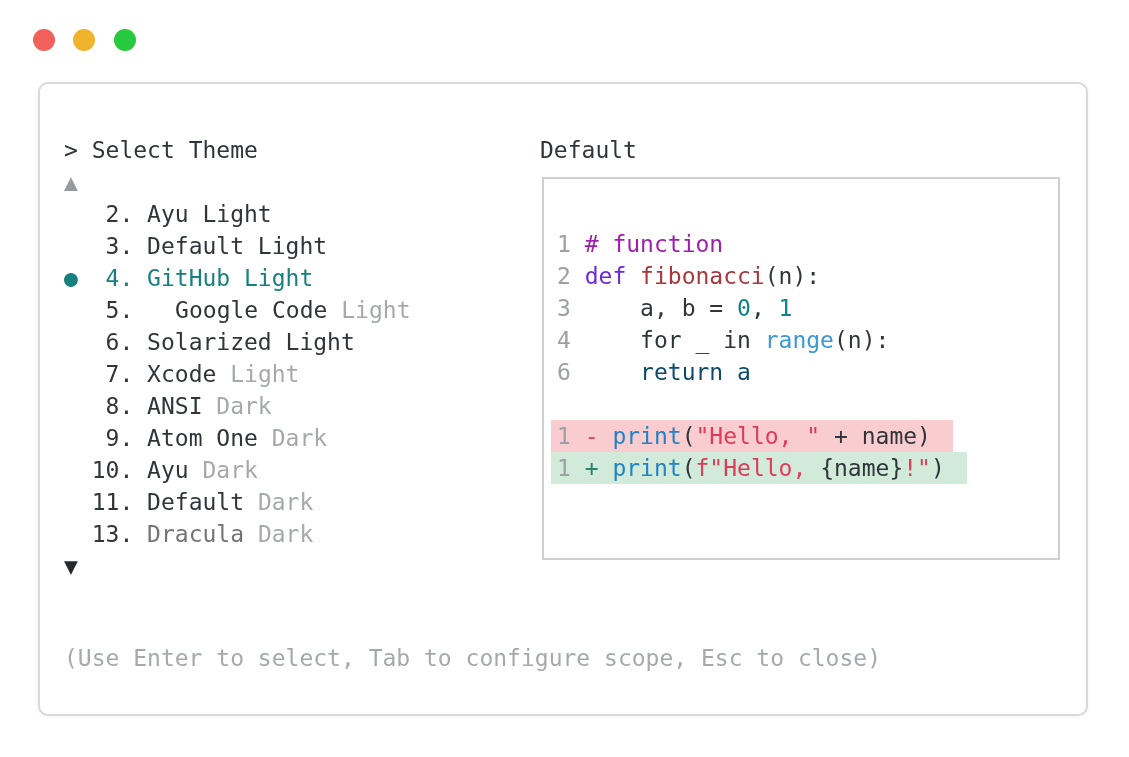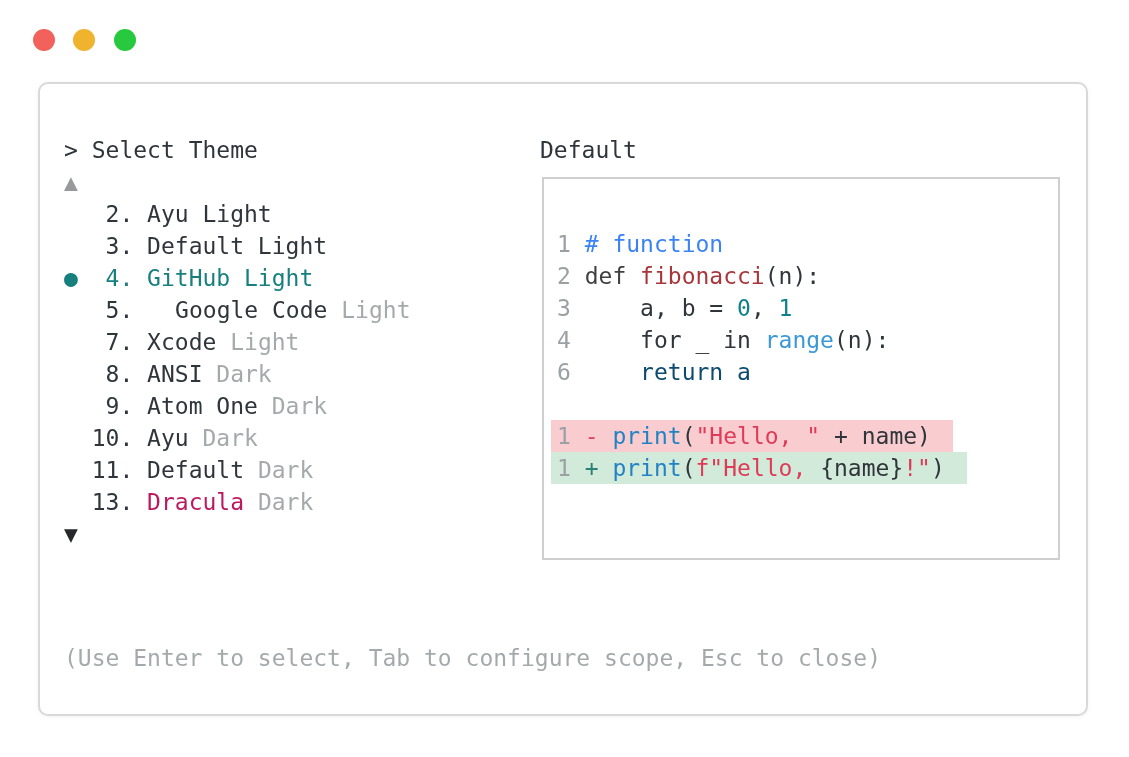--- a/index.html
+++ b/index.html
@@ -49,36 +49,37 @@
 
   <div class="mono header"><span>&gt; </span><span>Select Theme</span></div>
 
   <div class="list">
     <div class="mono scrollup">▲</div>
     <div>
         <div class="mono trow"><span style="color: rgb(23, 128, 126);">  </span><span style="color: rgb(47, 53, 59);"> 2. </span><span style="color: rgb(47, 53, 59);">Ayu Light</span></div>
         <div class="mono trow"><span style="color: rgb(23, 128, 126);">  </span><span style="color: rgb(47, 53, 59);"> 3. </span><span style="color: rgb(47, 53, 59);">Default Light</span></div>
         <div class="mono trow"><span style="color: rgb(23, 128, 126);">● </span><span style="color: rgb(23, 128, 126);"> 4. </span><span style="color: rgb(23, 128, 126);">GitHub Light</span></div>
         <div class="mono trow"><span style="color: rgb(23, 128, 126);">  </span><span style="color: rgb(47, 53, 59);"> 5. </span><span style="color: rgb(47, 53, 59); margin-left: 28px;">Google Code</span><span style="color: rgb(166, 169, 172);"> Light</span></div>
+        <div class="mono trow"><span style="color: rgb(23, 128, 126);">  </span><span style="color: rgb(47, 53, 59);"> 6. </span><span style="color: rgb(47, 53, 59);">Solarized Light</span></div>
         <div class="mono trow"><span style="color: rgb(23, 128, 126);">  </span><span style="color: rgb(47, 53, 59);"> 7. </span><span style="color: rgb(47, 53, 59);">Xcode</span><span style="color: rgb(166, 169, 172);"> Light</span></div>
         <div class="mono trow"><span style="color: rgb(23, 128, 126);">  </span><span style="color: rgb(47, 53, 59);"> 8. </span><span style="color: rgb(47, 53, 59);">ANSI</span><span style="color: rgb(166, 169, 172);"> Dark</span></div>
         <div class="mono trow"><span style="color: rgb(23, 128, 126);">  </span><span style="color: rgb(47, 53, 59);"> 9. </span><span style="color: rgb(47, 53, 59);">Atom One</span><span style="color: rgb(166, 169, 172);"> Dark</span></div>
         <div class="mono trow"><span style="color: rgb(23, 128, 126);">  </span><span style="color: rgb(47, 53, 59);">10. </span><span style="color: rgb(47, 53, 59);">Ayu</span><span style="color: rgb(166, 169, 172);"> Dark</span></div>
         <div class="mono trow"><span style="color: rgb(23, 128, 126);">  </span><span style="color: rgb(47, 53, 59);">11. </span><span style="color: rgb(47, 53, 59);">Default</span><span style="color: rgb(166, 169, 172);"> Dark</span></div>
-        <div class="mono trow"><span style="color: rgb(23, 128, 126);">  </span><span style="color: rgb(47, 53, 59);">13. </span><span style="color: #be185d;">Dracula</span><span style="color: rgb(166, 169, 172);"> Dark</span></div>
+        <div class="mono trow"><span style="color: rgb(23, 128, 126);">  </span><span style="color: rgb(47, 53, 59);">13. </span><span style="color: #737373;">Dracula</span><span style="color: rgb(166, 169, 172);"> Dark</span></div>
       </div>
     <div class="mono scrolldown">▼</div>
   </div>
 
   <div class="mono preview-label">Default</div>
 
   <div class="preview-box">
     <div class="code">
-        <div class="mono"><span style="color: rgb(155, 160, 165);">1 </span><span style="color: #3b82f6;"># function</span></div>
-        <div class="mono"><span style="color: rgb(155, 160, 165);">2 </span><span style="color: #404040; margin-top: 48px;">def </span><span style="color: rgb(168, 54, 58); text-align: center;">fibonacci</span><span style="color: rgb(47, 53, 59);">(n):</span></div>
+        <div class="mono"><span style="color: rgb(155, 160, 165);">1 </span><span style="color: #a21caf;"># function</span></div>
+        <div class="mono"><span style="color: rgb(155, 160, 165);">2 </span><span style="color: #6d28d9; margin-top: 48px;">def </span><span style="color: rgb(168, 54, 58); text-align: center;">fibonacci</span><span style="color: rgb(47, 53, 59);">(n):</span></div>
         <div class="mono"><span style="color: rgb(155, 160, 165);">3 </span><span style="color: rgb(47, 53, 59);">    a, b = </span><span style="color: rgb(15, 128, 141);">0</span><span style="color: rgb(47, 53, 59);">, </span><span style="color: rgb(15, 128, 141);">1</span></div>
         <div class="mono"><span style="color: rgb(155, 160, 165);">4 </span><span style="color: rgb(47, 53, 59);">    for _ in </span><span style="color: rgb(59, 152, 214);">range</span><span style="color: rgb(47, 53, 59);">(n):</span></div>
         <div class="mono"><span style="color: rgb(155, 160, 165);">6 </span><span style="color: #0c4a6e;">    return a</span></div>
         <div class="mono"> </div>
         <div class="mono"><span class="diffbg" style="background: rgb(249, 204, 208);"><span style="color: rgb(155, 160, 165);">1 </span><span style="color: rgb(224, 69, 92);">- </span><span style="color: rgb(34, 131, 196);">print</span><span style="color: rgb(47, 53, 59);">(</span><span style="color: rgb(223, 58, 87);">"Hello, "</span><span style="color: rgb(47, 53, 59);"> + name)</span></span></div>
         <div class="mono"><span class="diffbg" style="background: rgb(210, 234, 217);"><span style="color: rgb(155, 160, 165);">1 </span><span style="color: rgb(43, 130, 116);">+ </span><span style="color: rgb(34, 131, 196);">print</span><span style="color: rgb(47, 53, 59);">(</span><span style="color: rgb(223, 58, 87);">f"Hello, </span><span style="color: rgb(47, 53, 59);">{name}</span><span style="color: rgb(223, 58, 87);">!"</span><span style="color: rgb(47, 53, 59);">)</span></span></div>
       </div>
   </div>
 
   <div class="mono footer">(Use Enter to select, Tab to configure scope, Esc to close)</div>

